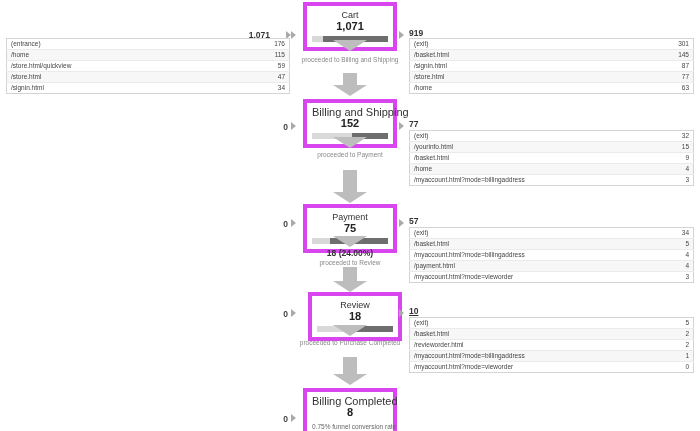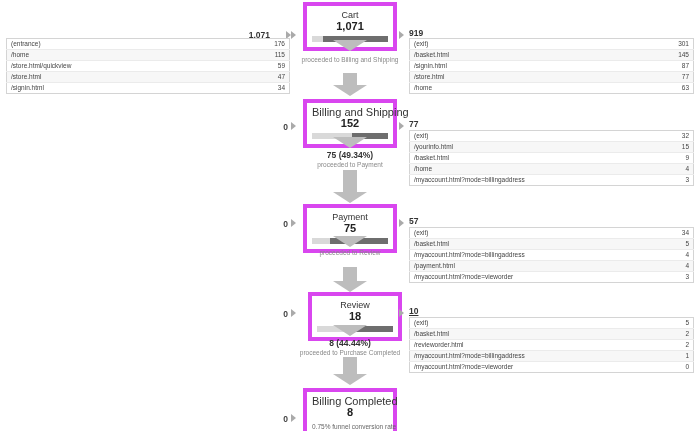--- a/index.html
+++ b/index.html
@@ -266,21 +266,20 @@
       <tr>
         <td>/myaccount.html?mode=billingaddress</td>
         <td class="num">3</td>
       </tr>
     </tbody>
 </table>
 
 <div class="funnel-neck" style="left:333px; top:137px;"></div>
 
 <div class="trans-label" style="left:285px; top:150px; width:130px;">
-  <div class="trans-main">75 (49.34%)</div>
   <div class="trans-sub">proceeded to Payment</div>
 </div>
 <div class="arrow" style="left:333px; top:170px;">
   <div class="arrow-shaft" style="height:22px;"></div>
   <div class="arrow-head"></div>
 </div>
 
 <div class="step-box" style="left:303px; top:204px;">
   <div class="step-title">Payment</div>
   <div class="step-value">75</div>
@@ -313,20 +312,21 @@
       <tr>
         <td>/myaccount.html?mode=vieworder</td>
         <td class="num">3</td>
       </tr>
     </tbody>
 </table>
 
 <div class="funnel-neck" style="left:333px; top:236px;"></div>
 
 <div class="trans-label" style="left:285px; top:248px; width:130px;">
+  <div class="trans-main">18 (24.00%)</div>
   <div class="trans-sub">proceeded to Review</div>
 </div>
 <div class="arrow" style="left:333px; top:267px;">
   <div class="arrow-shaft" style="height:14px;"></div>
   <div class="arrow-head"></div>
 </div>
 
 <div class="step-box" style="left:308px; top:292px;">
   <div class="step-title">Review</div>
   <div class="step-value">18</div>
@@ -359,21 +359,20 @@
       <tr>
         <td>/myaccount.html?mode=vieworder</td>
         <td class="num">0</td>
       </tr>
     </tbody>
 </table>
 
 <div class="funnel-neck" style="left:333px; top:325px;"></div>
 
 <div class="trans-label" style="left:285px; top:338px; width:130px;">
-  <div class="trans-main">8 (44.44%)</div>
   <div class="trans-sub">proceeded to Purchase Completed</div>
 </div>
 <div class="arrow" style="left:333px; top:357px;">
   <div class="arrow-shaft" style="height:17px;"></div>
   <div class="arrow-head"></div>
 </div>
 
 <div class="step-box" style="left:303px; top:388px; padding-bottom:7px;">
   <div class="step-title wide">Billing Completed</div>
   <div class="step-value">8</div>

